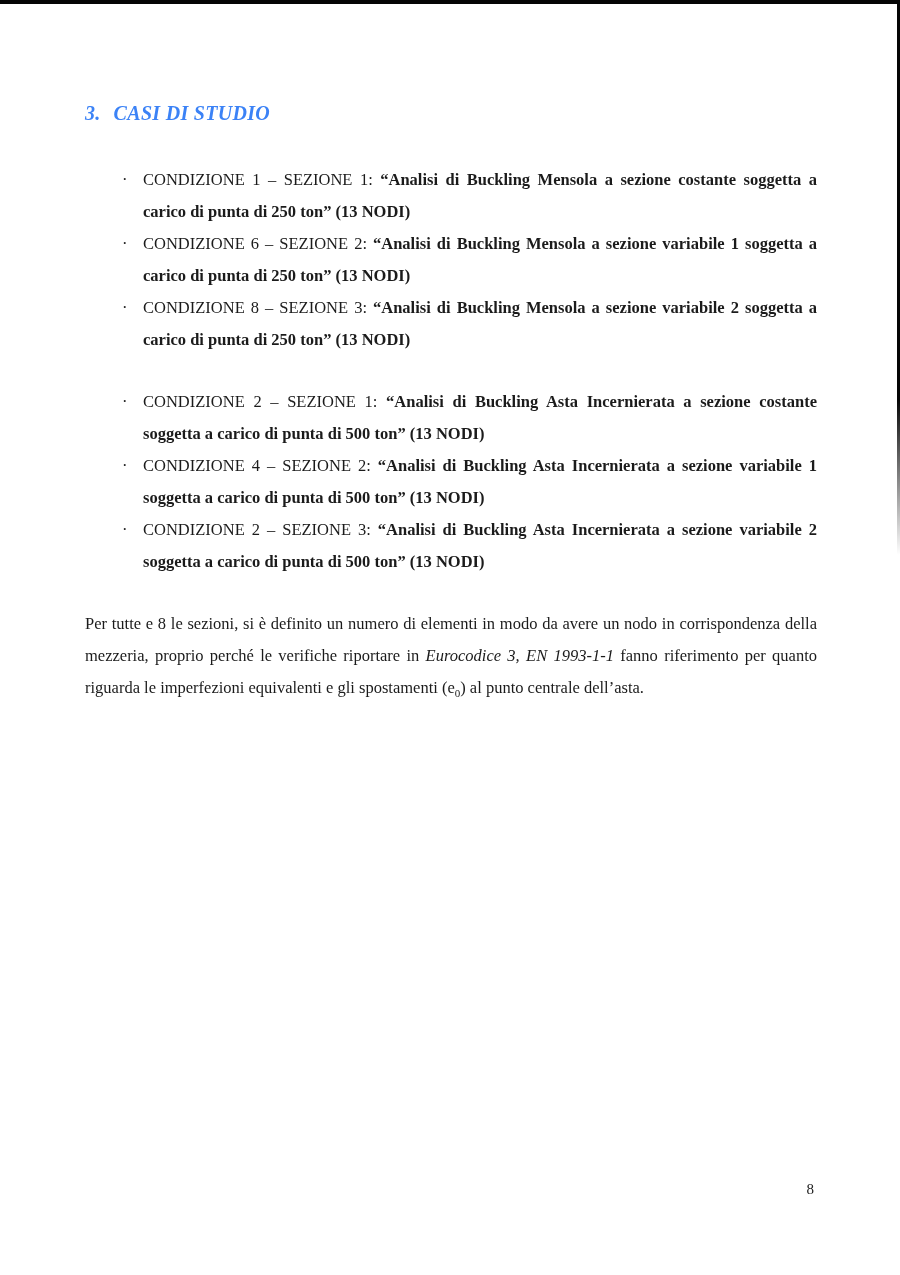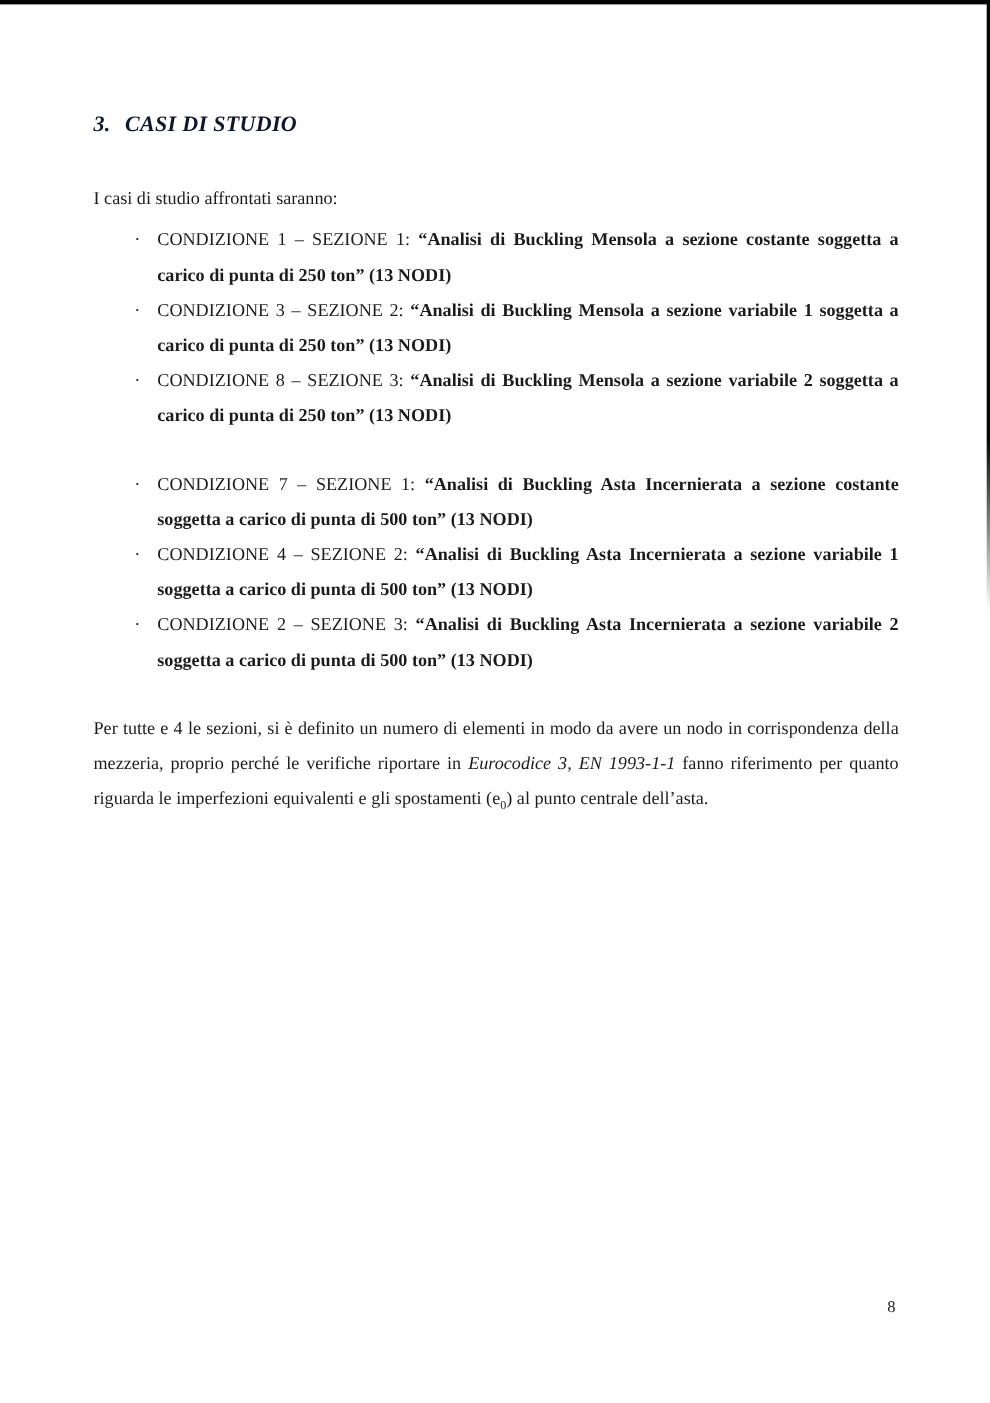--- a/index.html
+++ b/index.html
@@ -28,21 +28,21 @@
     left: 85px;
     top: 100px;
     width: 732px;
   }
   h1.section-heading {
     margin: 0 0 38px 0;
     font-size: 20px;
     line-height: 26px;
     font-weight: bold;
     font-style: italic;
-    color: #0f172a;
+    color: #3b82f6;
     letter-spacing: 0.3px;
   }
   h1.section-heading .sec-num { margin-right: 13px; }
   .intro {
     margin: 0;
     font-size: 16.5px;
     line-height: 32px;
   }
   .list { margin: 0; }
   .list-group-1 { margin-top: 6px; }
@@ -82,44 +82,43 @@
 <div class="page">
   <div class="scan-edge-top"></div>
   <div class="scan-edge-right"></div>
 
   <div class="content">
 
     <h1 class="section-heading">
       <span class="sec-num">3.</span><span>CASI DI STUDIO</span>
     </h1>
 
-    <p class="intro">I casi di studio affrontati saranno:</p>
 
     <div class="list list-group-1">
       <div class="item">
         <span class="bullet">·</span><span>CONDIZIONE 1 – SEZIONE 1: </span><b>“Analisi di Buckling Mensola a sezione costante soggetta a carico di punta di 250 ton” (13 NODI)</b>
       </div>
       <div class="item">
-        <span class="bullet">·</span><span>CONDIZIONE 3 – SEZIONE 2: </span><b>“Analisi di Buckling Mensola a sezione variabile 1 soggetta a carico di punta di 250 ton” (13 NODI)</b>
+        <span class="bullet">·</span><span>CONDIZIONE 6 – SEZIONE 2: </span><b>“Analisi di Buckling Mensola a sezione variabile 1 soggetta a carico di punta di 250 ton” (13 NODI)</b>
       </div>
       <div class="item">
         <span class="bullet">·</span><span>CONDIZIONE 8 – SEZIONE 3: </span><b>“Analisi di Buckling Mensola a sezione variabile 2 soggetta a carico di punta di 250 ton” (13 NODI)</b>
       </div>
     </div>
 
     <div class="list list-group-2">
       <div class="item">
-        <span class="bullet">·</span><span>CONDIZIONE 7 – SEZIONE 1: </span><b>“Analisi di Buckling Asta Incernierata a sezione costante soggetta a carico di punta di 500 ton” (13 NODI)</b>
+        <span class="bullet">·</span><span>CONDIZIONE 2 – SEZIONE 1: </span><b>“Analisi di Buckling Asta Incernierata a sezione costante soggetta a carico di punta di 500 ton” (13 NODI)</b>
       </div>
       <div class="item">
         <span class="bullet">·</span><span>CONDIZIONE 4 – SEZIONE 2: </span><b>“Analisi di Buckling Asta Incernierata a sezione variabile 1 soggetta a carico di punta di 500 ton” (13 NODI)</b>
       </div>
       <div class="item">
         <span class="bullet">·</span><span>CONDIZIONE 2 – SEZIONE 3: </span><b>“Analisi di Buckling Asta Incernierata a sezione variabile 2 soggetta a carico di punta di 500 ton” (13 NODI)</b>
       </div>
     </div>
 
-    <p class="closing-par"><span>Per tutte e 4 le sezioni, si è definito un numero di elementi in modo da avere un nodo in corrispondenza della mezzeria, proprio perché le verifiche riportare in </span><i>Eurocodice 3, EN 1993-1-1</i><span> fanno riferimento per quanto riguarda le imperfezioni equivalenti e gli spostamenti (e</span><sub>0</sub><span>) al punto centrale dell’asta.</span></p>
+    <p class="closing-par"><span>Per tutte e 8 le sezioni, si è definito un numero di elementi in modo da avere un nodo in corrispondenza della mezzeria, proprio perché le verifiche riportare in </span><i>Eurocodice 3, EN 1993-1-1</i><span> fanno riferimento per quanto riguarda le imperfezioni equivalenti e gli spostamenti (e</span><sub>0</sub><span>) al punto centrale dell’asta.</span></p>
 
   </div>
 
   <div class="page-number">8</div>
 </div>
 
 </body></html>

